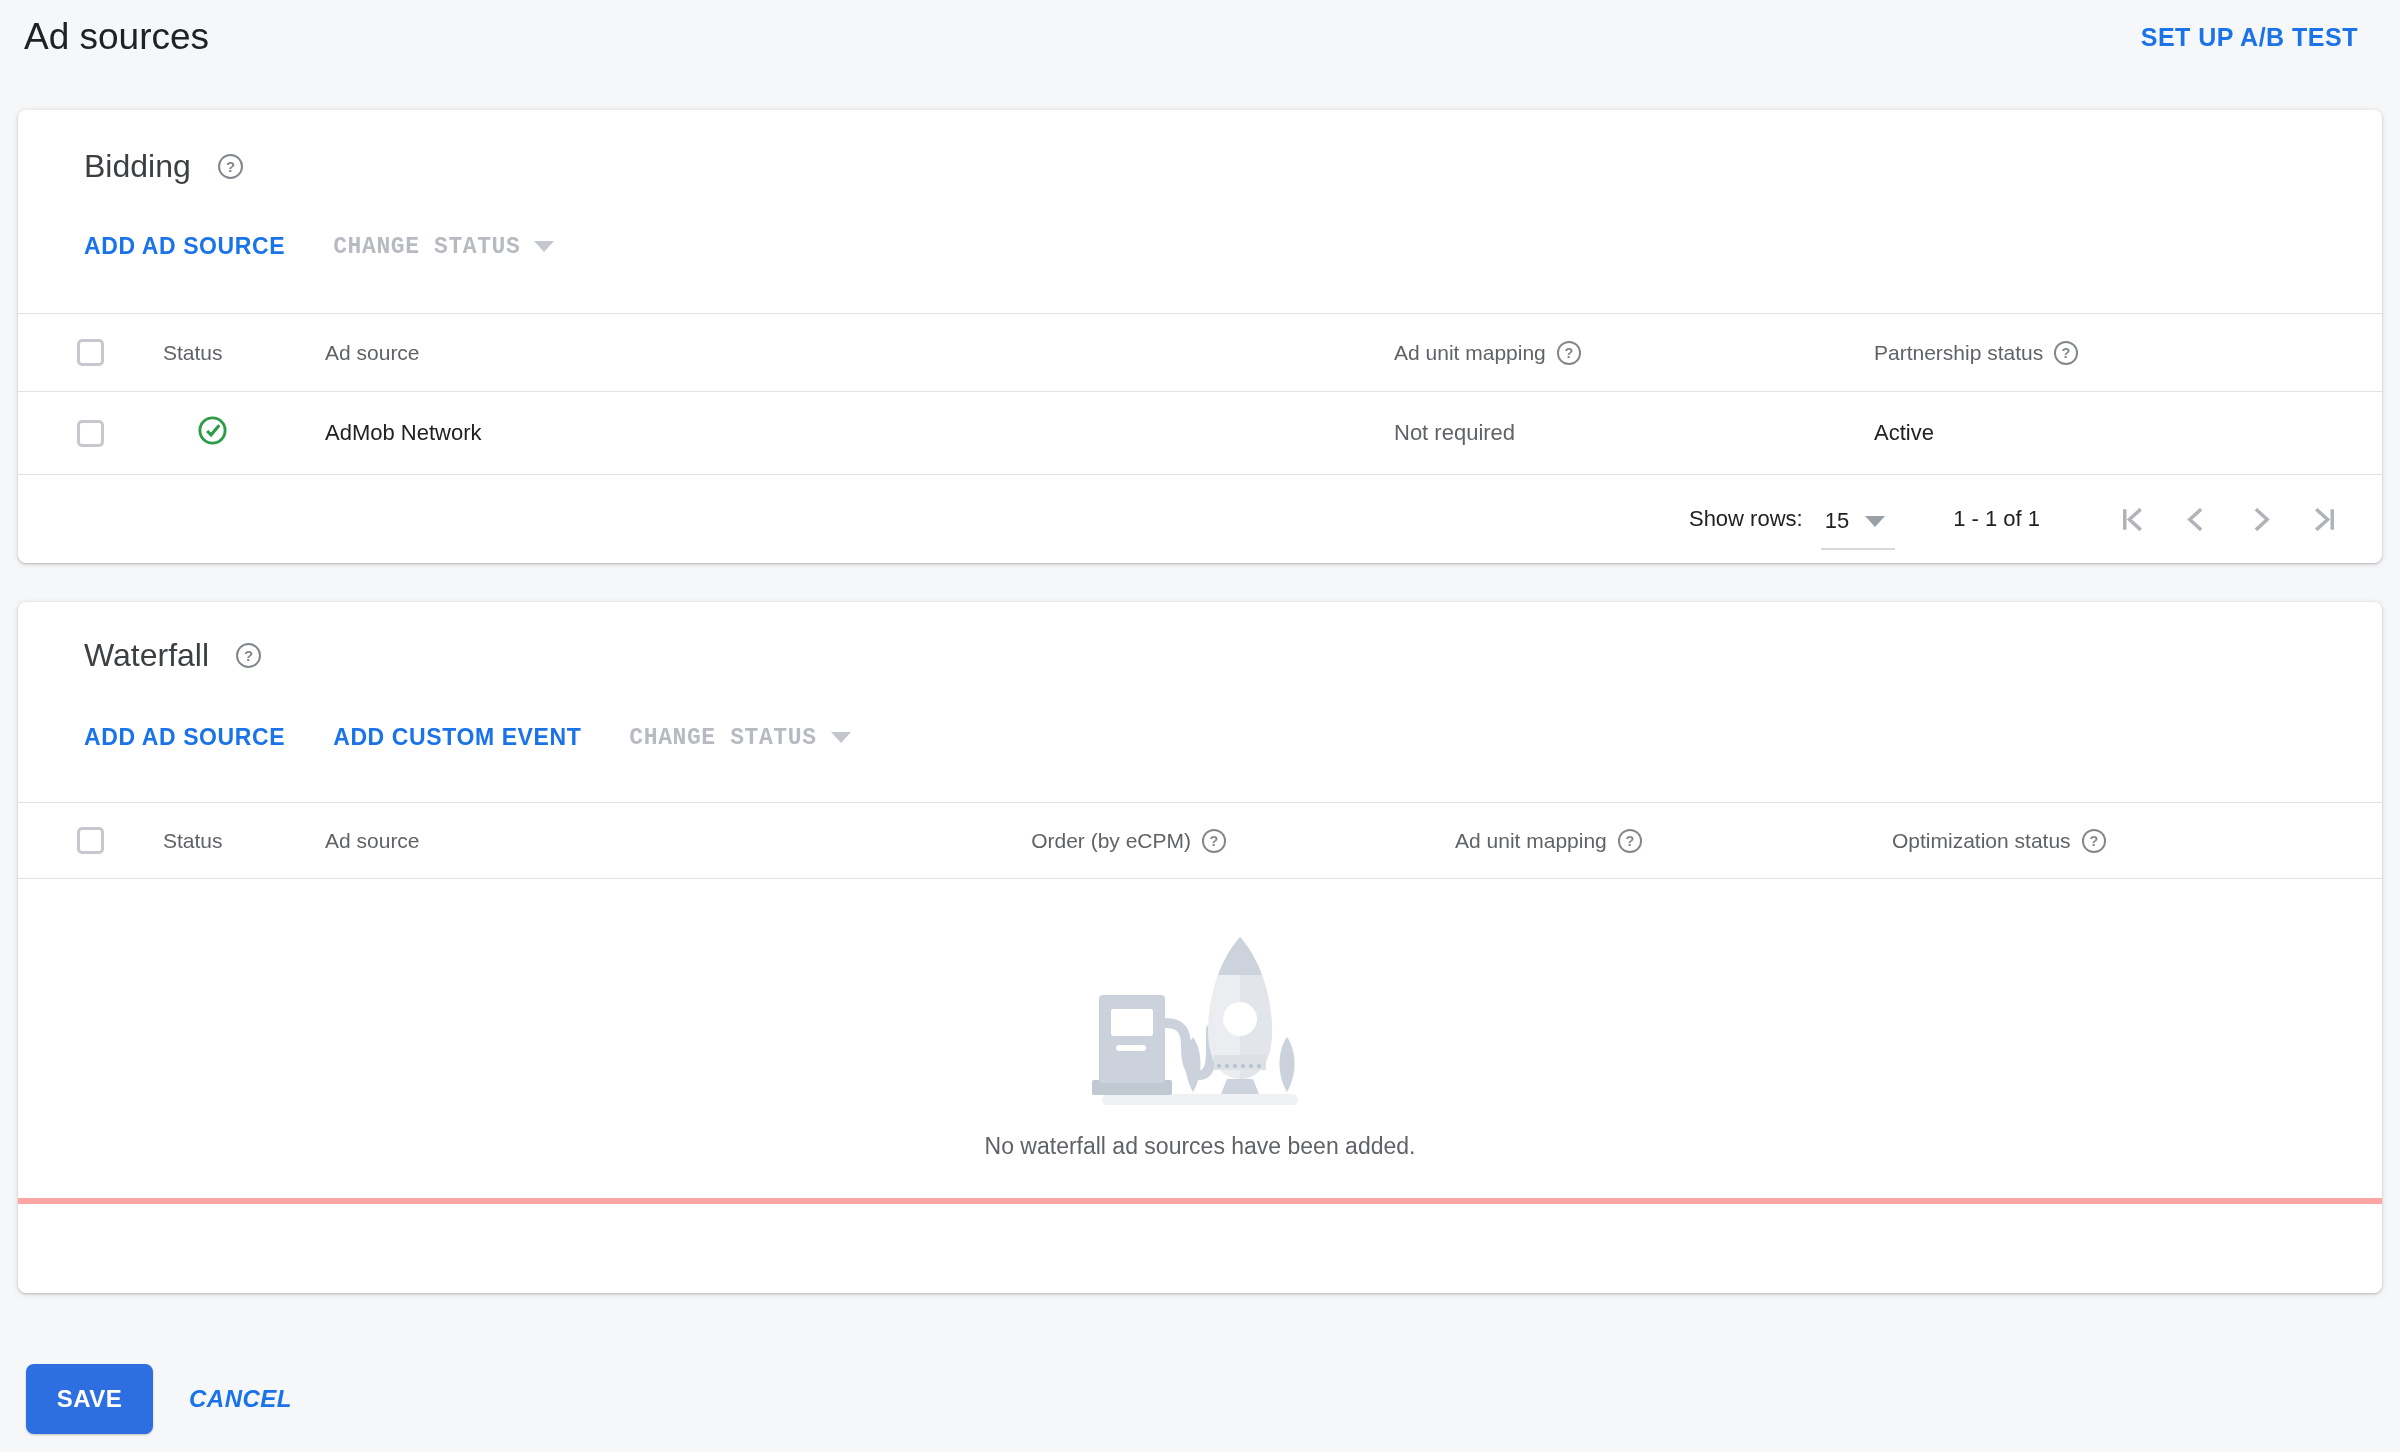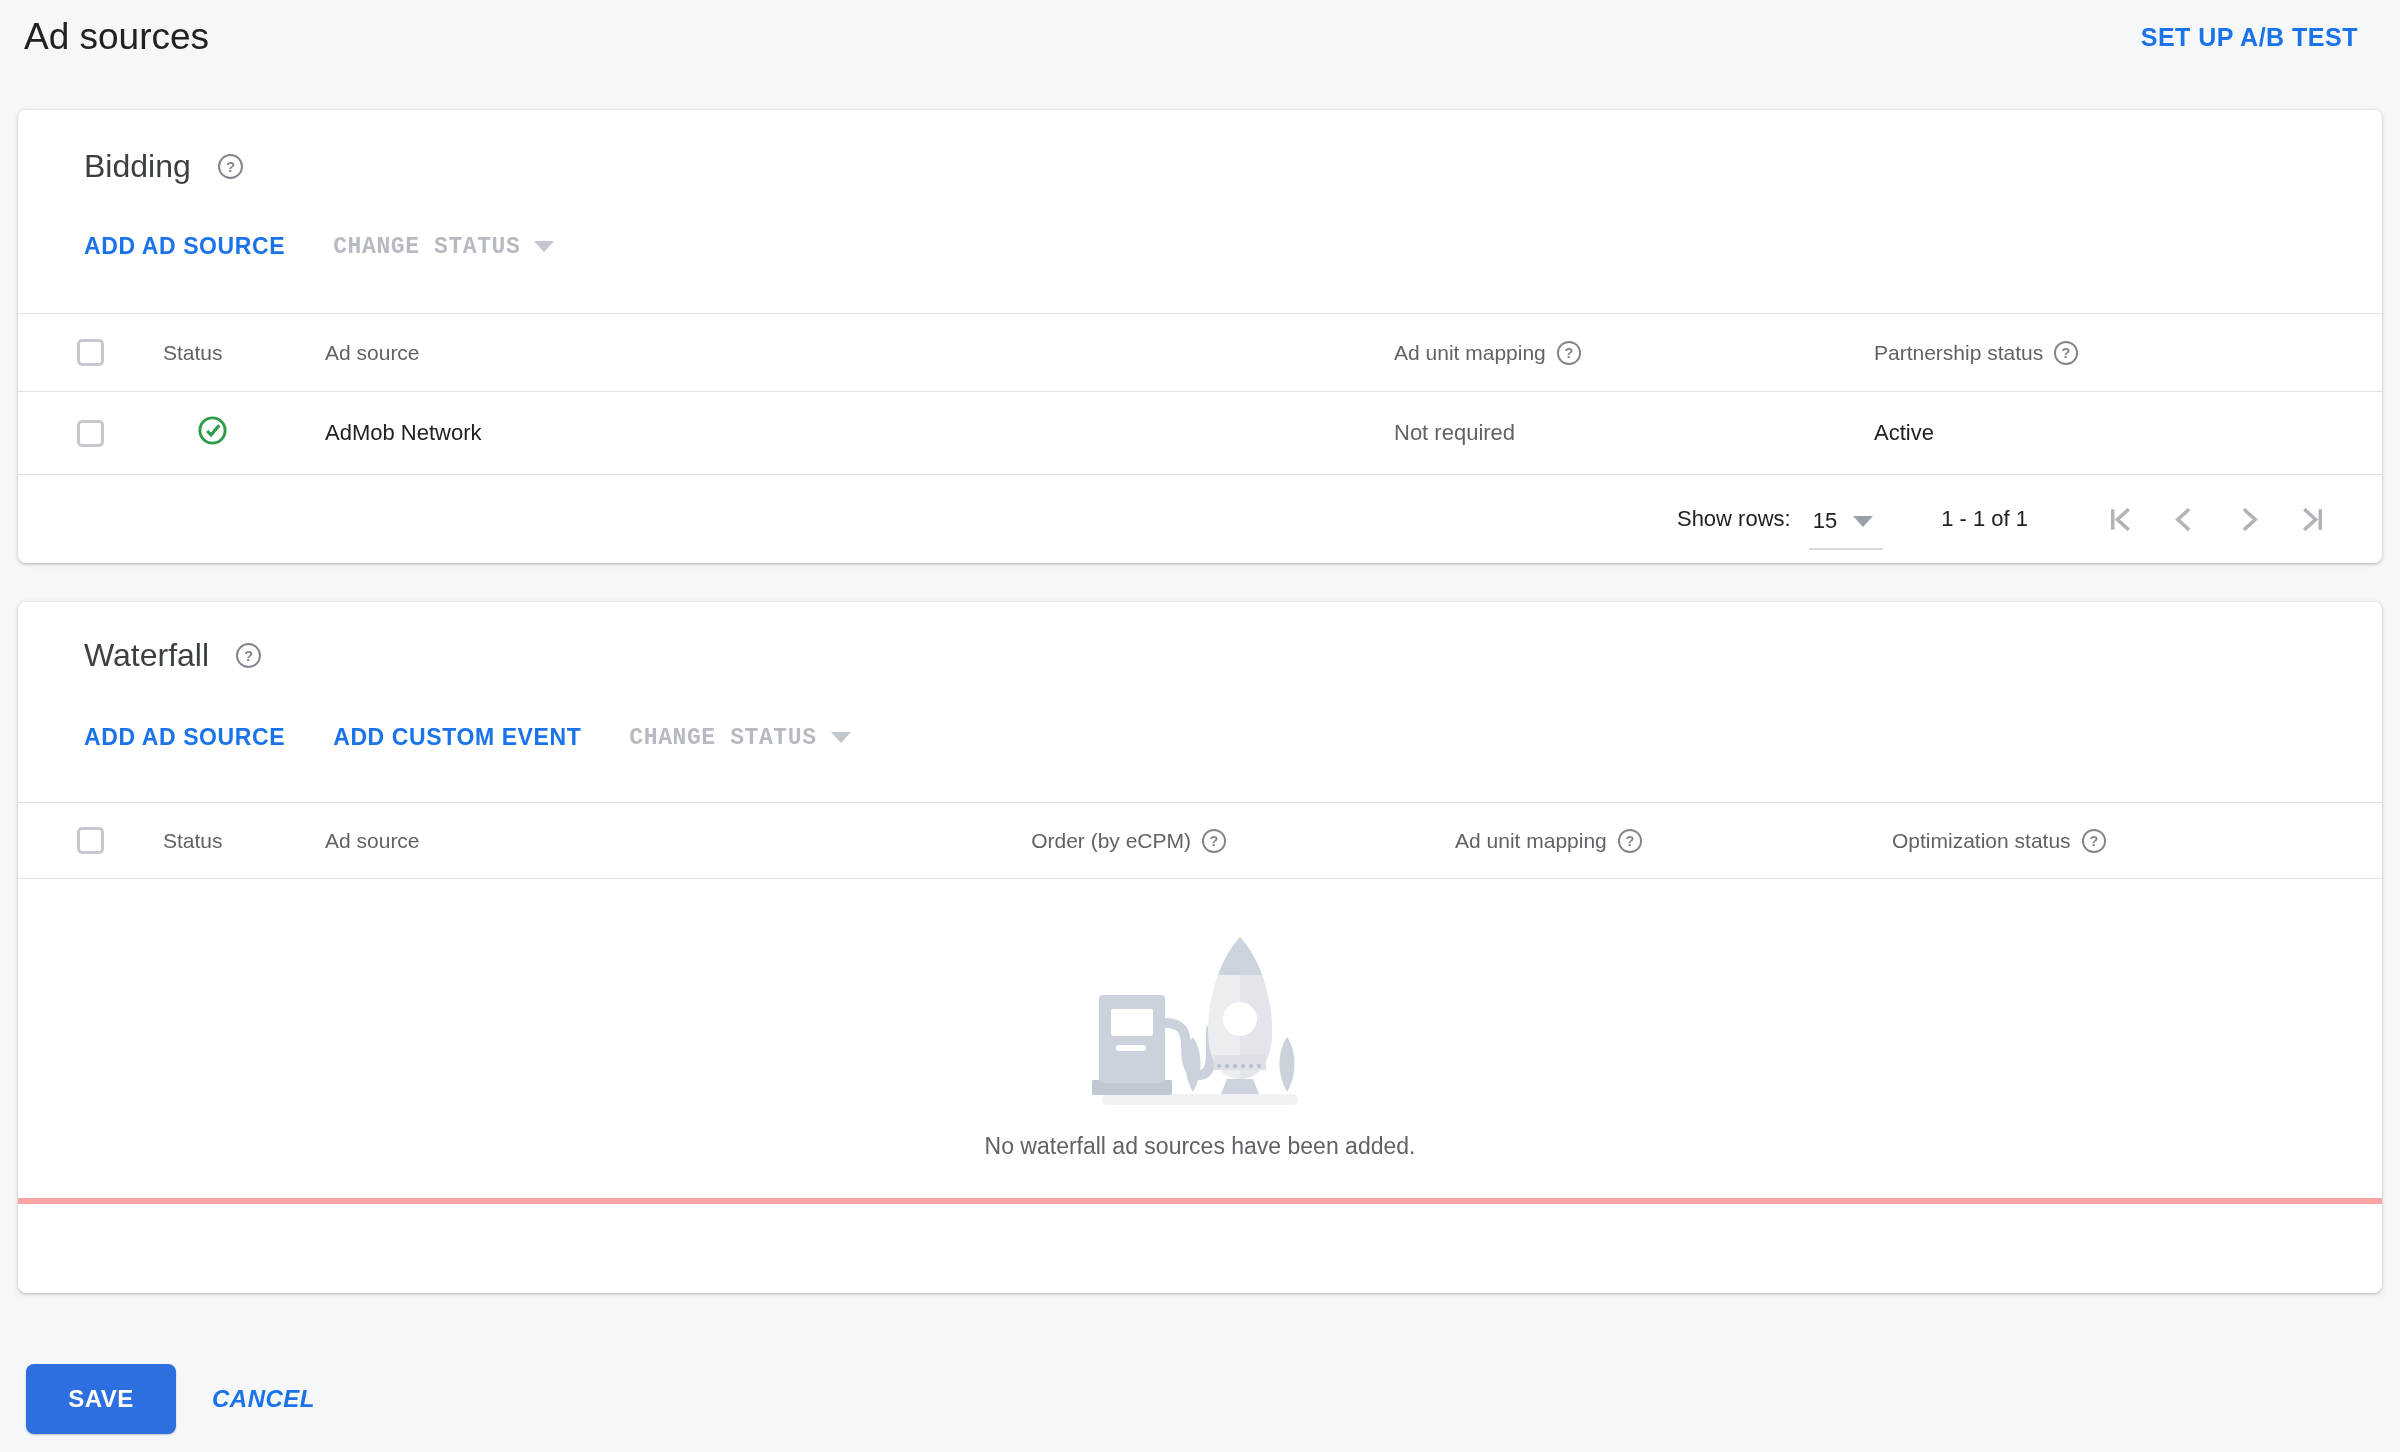--- a/index.html
+++ b/index.html
@@ -67,21 +67,21 @@
   .checkbox {
     width: 27px; height: 27px; border: 3px solid #c5c9ce; border-radius: 5px;
     background: #fff; cursor: pointer; display: inline-block;
   }
 
   .help-icon { display: inline-flex; cursor: pointer; flex: none; }
 
   
   .pagerow {
     height: 88px; display: flex; align-items: center; justify-content: flex-end;
-    padding-right: 38px; font-size: 22px; color: #202124;
+    padding-right: 26px; font-size: 22px; color: #202124;
   }
   .select-box {
     display: flex; align-items: center; gap: 16px; cursor: pointer;
     border-bottom: 2px solid #d6d8db; padding: 4px 10px 14px 4px; margin-left: 18px;
     position: relative; top: 8px;
   }
   .select-value { font-size: 22px; color: #202124; }
   .caret-down { width: 0; height: 0; border-left: 10px solid transparent; border-right: 10px solid transparent; border-top: 11px solid #9aa0a6; }
   .action-disabled .caret-down { border-top-color: #c3c7cb; }
   .range-label { margin-left: 58px; }
@@ -93,21 +93,21 @@
     height: 325px; border-bottom: 6px solid #fca5a5;
     display: flex; flex-direction: column; align-items: center;
   }
   .empty-illustration { margin-top: 40px; }
   .empty-text { margin-top: 20px; font-size: 23px; color: #5f6368; }
   .wf-footer { height: 89px; }
 
   
   .footer-actions { display: flex; align-items: center; gap: 36px; margin: 71px 0 0 26px; }
   .save-btn {
-    width: 150px; height: 70px; background: #2d6fe1; color: #fff;
+    width: 127px; height: 70px; background: #2d6fe1; color: #fff;
     font-size: 24px; font-weight: 700; letter-spacing: .5px;
     border: none; border-radius: 8px; cursor: pointer; font-family: inherit;
     box-shadow: 0 1px 2px rgba(60,64,67,.3);
   }
   .cancel-btn {
     font-size: 24px; font-weight: 700; color: #1a73e8; letter-spacing: .5px;
     background: none; border: none; cursor: pointer; font-family: inherit; font-style: italic;
   }
 </style>
 </head>

